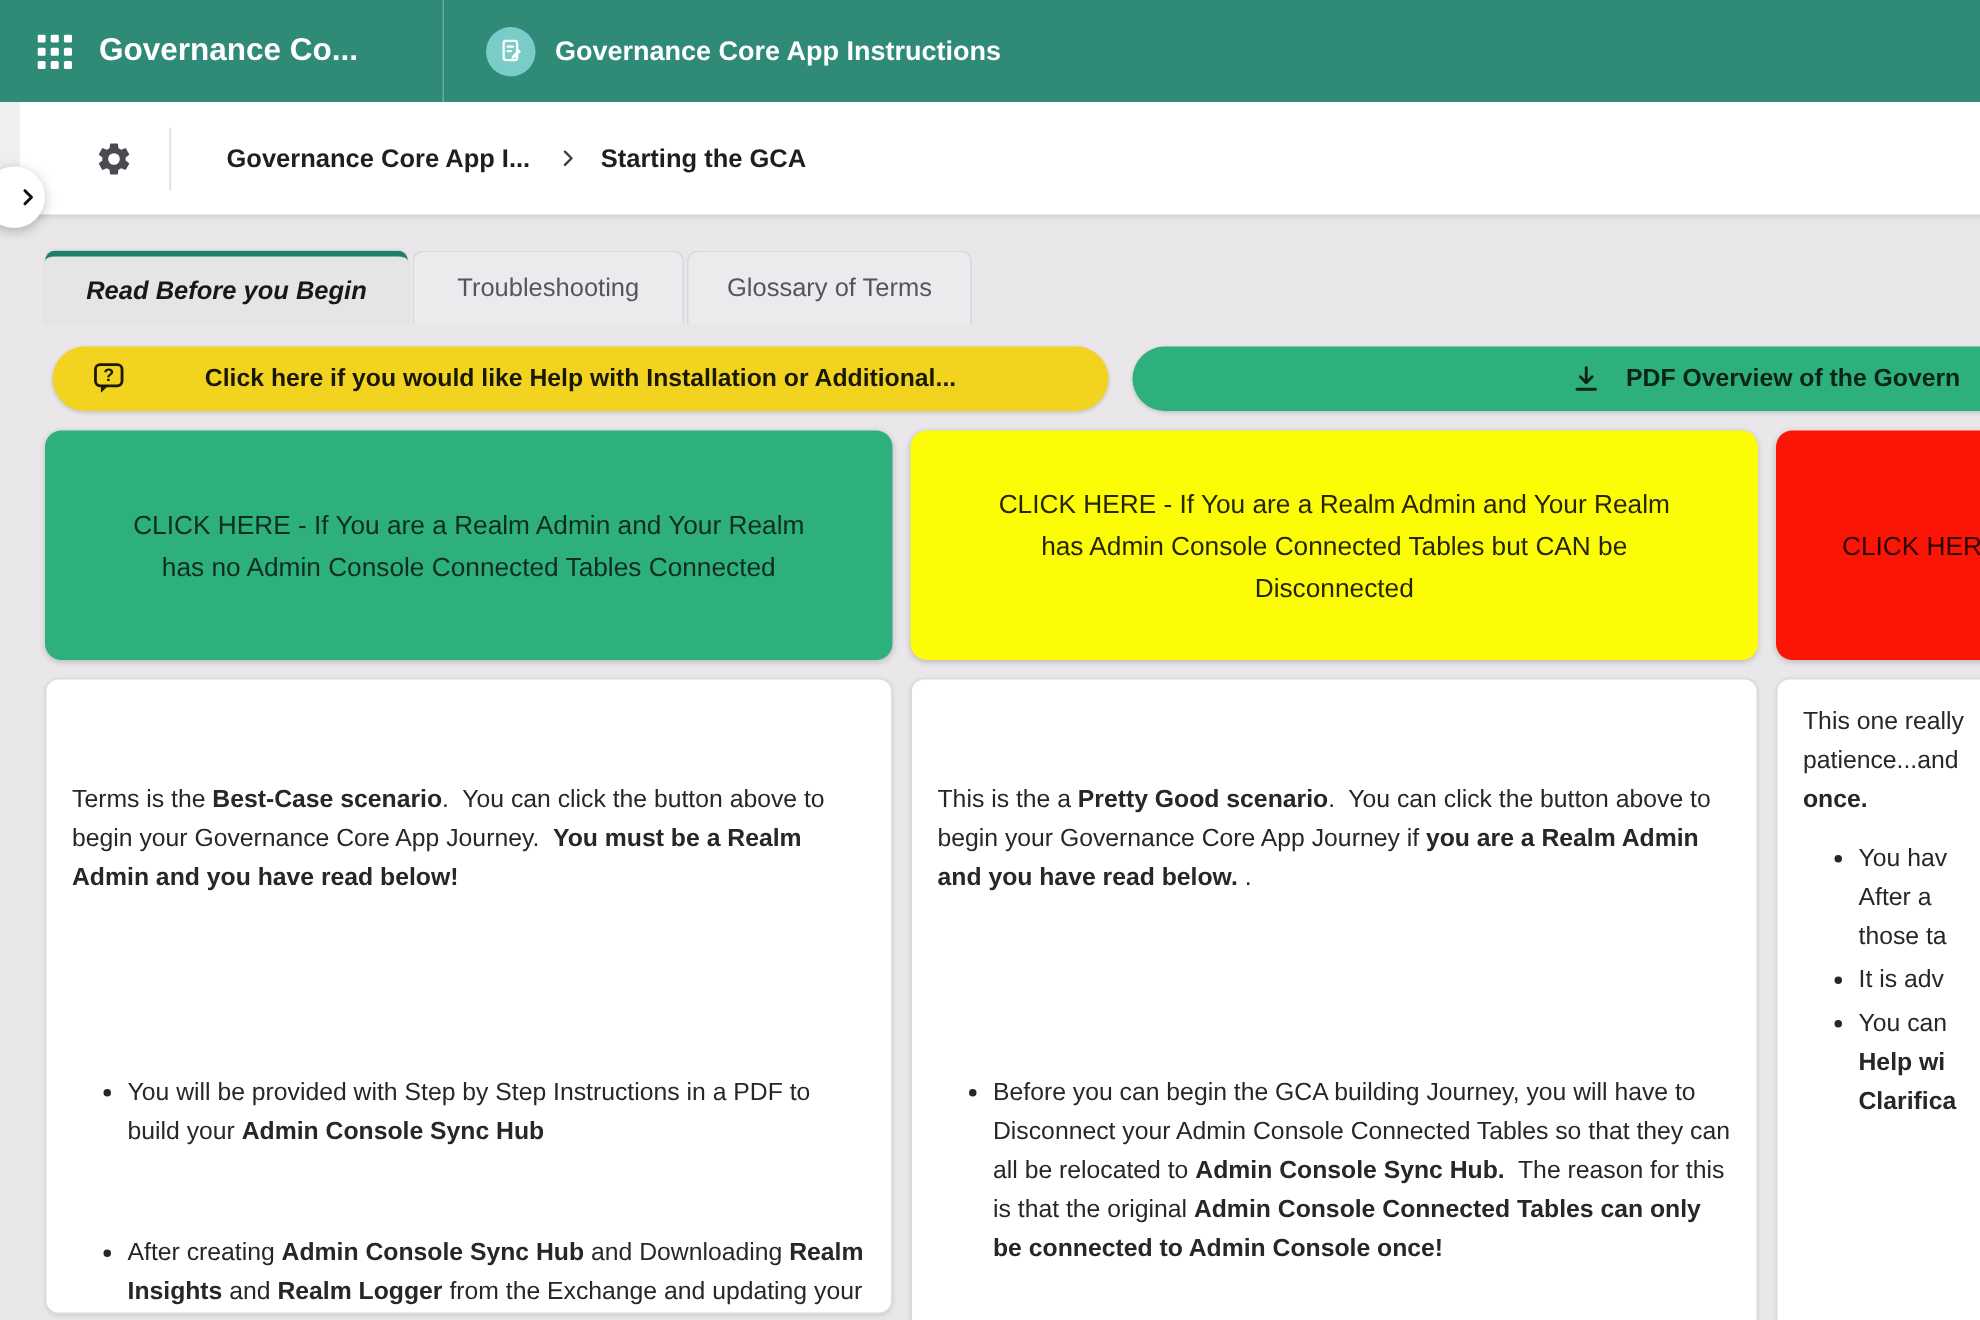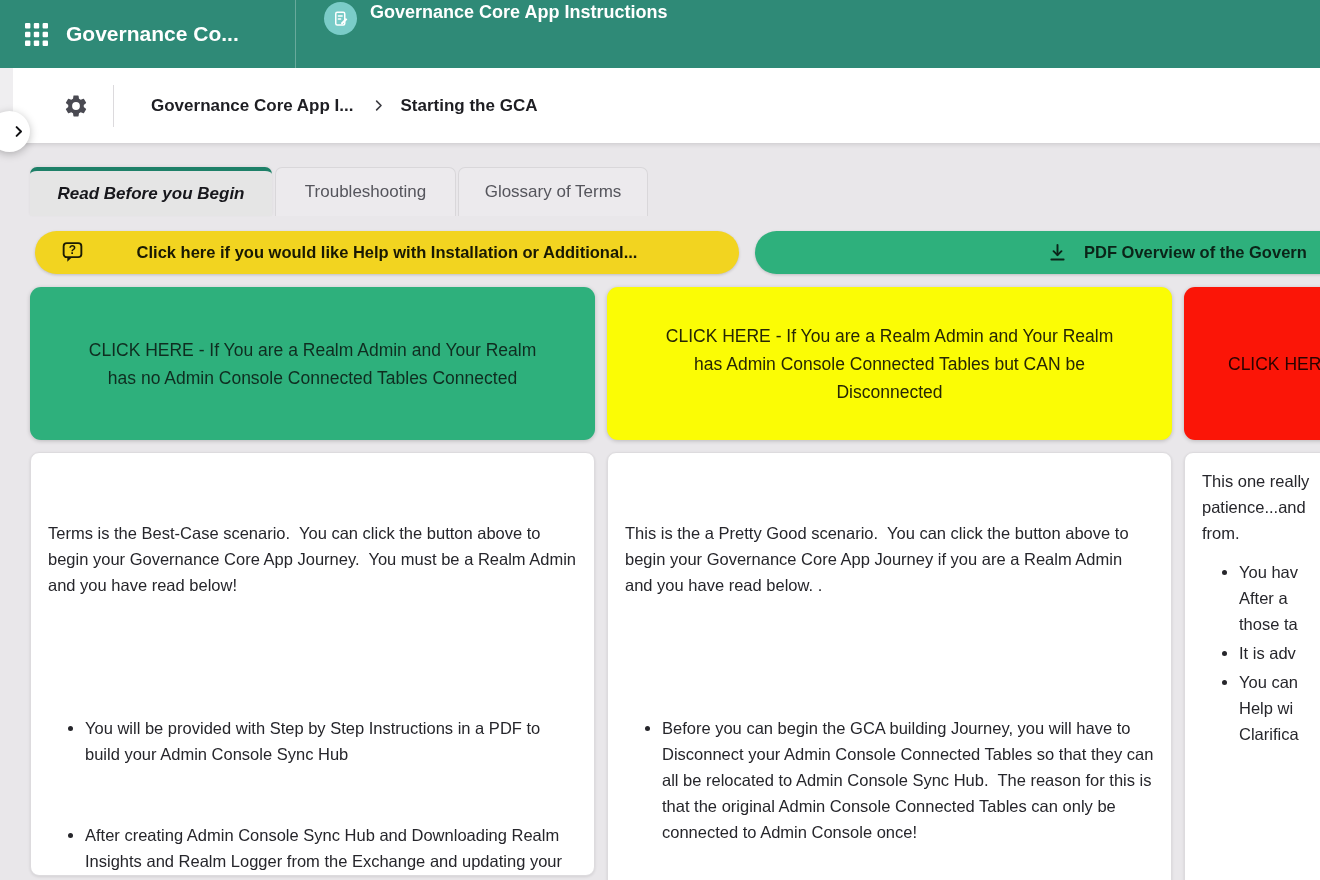--- a/index.html
+++ b/index.html
@@ -7,21 +7,21 @@
   .stage{position:relative;width:1320px;height:880px;overflow:hidden;
          font-family:"Liberation Sans","DejaVu Sans",sans-serif;color:#26262b;padding-left:29px;}
 
   
   .app-header{position:absolute;left:0;top:0;width:1320px;height:68px;
               background:var(--header-teal,#2f8a77);display:flex;align-items:center;}
   .grid-btn{width:44px;height:44px;margin-left:14px;display:flex;align-items:center;justify-content:center;cursor:pointer;}
   .app-title{color:#fff;font-size:21px;font-weight:700;margin-left:8px;width:215px;
              white-space:nowrap;overflow:hidden;}
   .hdr-divider{width:1px;height:68px;background:rgba(255,255,255,0.28);margin-left:14px;}
-  .hdr-tab{display:flex;gap:13px;padding-left:28px;height:64px;}
+  .hdr-tab{display:flex;align-items:center;gap:13px;padding-left:28px;height:64px;}
   .hdr-circle{width:33px;height:33px;border-radius:50%;background:var(--header-icon-teal,#7accc8);
               display:flex;align-items:center;justify-content:center;}
   .hdr-tab-label{color:#fff;font-size:18px;font-weight:700;white-space:nowrap;}
 
   
   .toolbar{position:absolute;left:13px;top:68px;width:1307px;height:75px;background:#fff;
            display:flex;align-items:center;}
   .left-rail{position:absolute;left:0;top:68px;width:13px;height:75px;background:#efeef0;}
   .gear-btn{margin-left:48px;width:30px;height:30px;display:flex;align-items:center;justify-content:center;cursor:pointer;}
   .tb-divider{width:1px;height:42px;background:#dcdadd;margin-left:22px;}
@@ -63,21 +63,21 @@
 
   .card{position:absolute;top:452px;width:565px;background:#fff;border-radius:9px;
         border:1px solid #dddbde;box-shadow:0 1px 3px rgba(0,0,0,0.10);
         padding:15px 17px;font-size:16.5px;line-height:26px;white-space:pre-wrap;}
   .card ul{margin:13px 0 0 0;padding-left:37px;}
   .card li{margin:0 0 3px 0;}
   .card-left{left:30px;height:424px;}
   .card-mid{left:607px;height:470px;}
   .card-right{left:1184px;width:566px;height:470px;white-space:nowrap;}
 
-  .b{font-weight:400;}
+  .b{font-weight:700;}
 </style>
 </head>
 <body>
 
 <div class="stage">
 
   <div class="app-header">
     <div class="grid-btn">
       <svg width="23" height="23" viewBox="0 0 23 23">
         <g fill="#ffffff">
@@ -182,21 +182,21 @@
   <div class="card card-mid">
     <div><span>This is the a </span><span class="b">Pretty Good scenario</span><span>.  You can click the button above to begin your Governance Core App Journey if </span><span class="b">you are a Realm Admin and you have read below.</span><span> .</span></div>
     <ul>
       <li><span>Before you can begin the GCA building Journey, you will have to Disconnect your Admin Console Connected Tables so that they can all be relocated to </span><span class="b">Admin Console Sync Hub.</span><span>  The reason for this is that the original </span><span class="b">Admin Console Connected Tables can only be connected to Admin Console once!</span></li>
       
     </ul>
     
   </div>
 
   <div class="card card-right">
-    <div><span>This one really</span><br><span>patience...and </span><br><span class="b">from.</span></div>
+    <div><span>This one really</span><br><span>patience...and </span><br><span class="b">once.</span></div>
     <ul>
       <li><span>You hav</span><br><span>After a</span><br><span>those ta</span></li>
       <li><span>It is adv</span></li>
       <li><span>You can</span><br><span class="b">Help wi</span><br><span class="b">Clarifica</span></li>
     </ul>
   </div>
 
 </div>
 
 </body></html>

